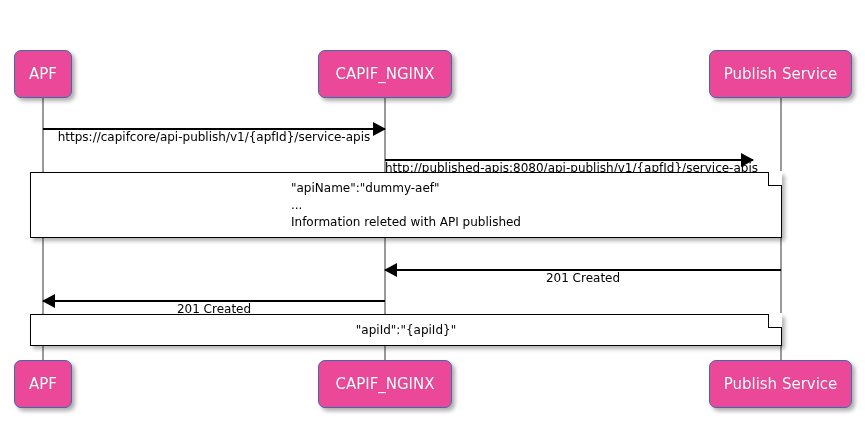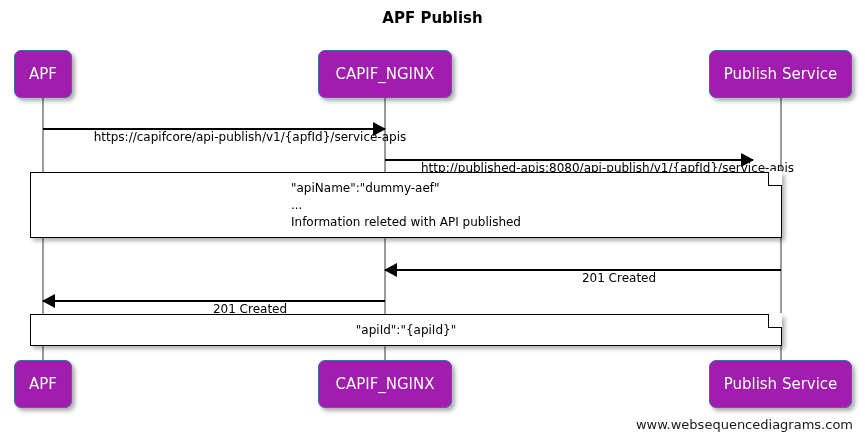--- a/index.html
+++ b/index.html
@@ -36,21 +36,21 @@
     position: absolute;
     width: 2px;
     background: #9a9a9a;
     z-index: 1;
   }
 
   
   .actor-box {
     position: absolute;
     box-sizing: border-box;
-    background: #a21caf;
+    background: #ec4899;
     border: 1px solid #3d6ca6;
     border-radius: 7px;
     color: #ffffff;
     font-size: 15px;
     display: flex;
     align-items: center;
     justify-content: center;
     box-shadow: 3px 3px 4px rgba(0,0,0,0.33);
     z-index: 5;
     white-space: nowrap;
@@ -88,21 +88,20 @@
   }
   .msg-label {
     position: absolute;
     bottom: 4px;
     left: 0;
     width: 100%;
     text-align: center;
     font-size: 12px;
     color: #000000;
     white-space: nowrap;
-    margin-left: 36px;
   }
 
   
   .note {
     position: absolute;
     box-sizing: border-box;
     background: #ffffff;
     border: 1px solid #000000;
     box-shadow: 3px 3px 4px rgba(0,0,0,0.30);
     z-index: 6;
@@ -154,21 +153,20 @@
     font-size: 13px;
     color: #1a1a1a;
     z-index: 7;
   }
 </style>
 </head>
 <body>
 
 <div id="diagram">
 
-  <div class="diagram-title">APF Publish</div>
 
   <div class="lifeline" style="left:42px; top:98px; height:262px;"></div>
   <div class="lifeline" style="left:384px; top:98px; height:262px;"></div>
   <div class="lifeline" style="left:780px; top:98px; height:262px;"></div>
 
   <div class="actor-box" style="left:14px; top:50px; width:58px; height:48px;">
     <span>APF</span>
   </div>
 
   <div class="actor-box" style="left:318px; top:50px; width:134px; height:48px;">
@@ -224,15 +222,14 @@
   </div>
 
   <div class="actor-box" style="left:318px; top:360px; width:134px; height:48px;">
     <span>CAPIF_NGINX</span>
   </div>
 
   <div class="actor-box" style="left:709px; top:360px; width:143px; height:48px;">
     <span>Publish Service</span>
   </div>
 
-  <div class="footer-link">www.websequencediagrams.com</div>
 
 </div>
 
 </body></html>

